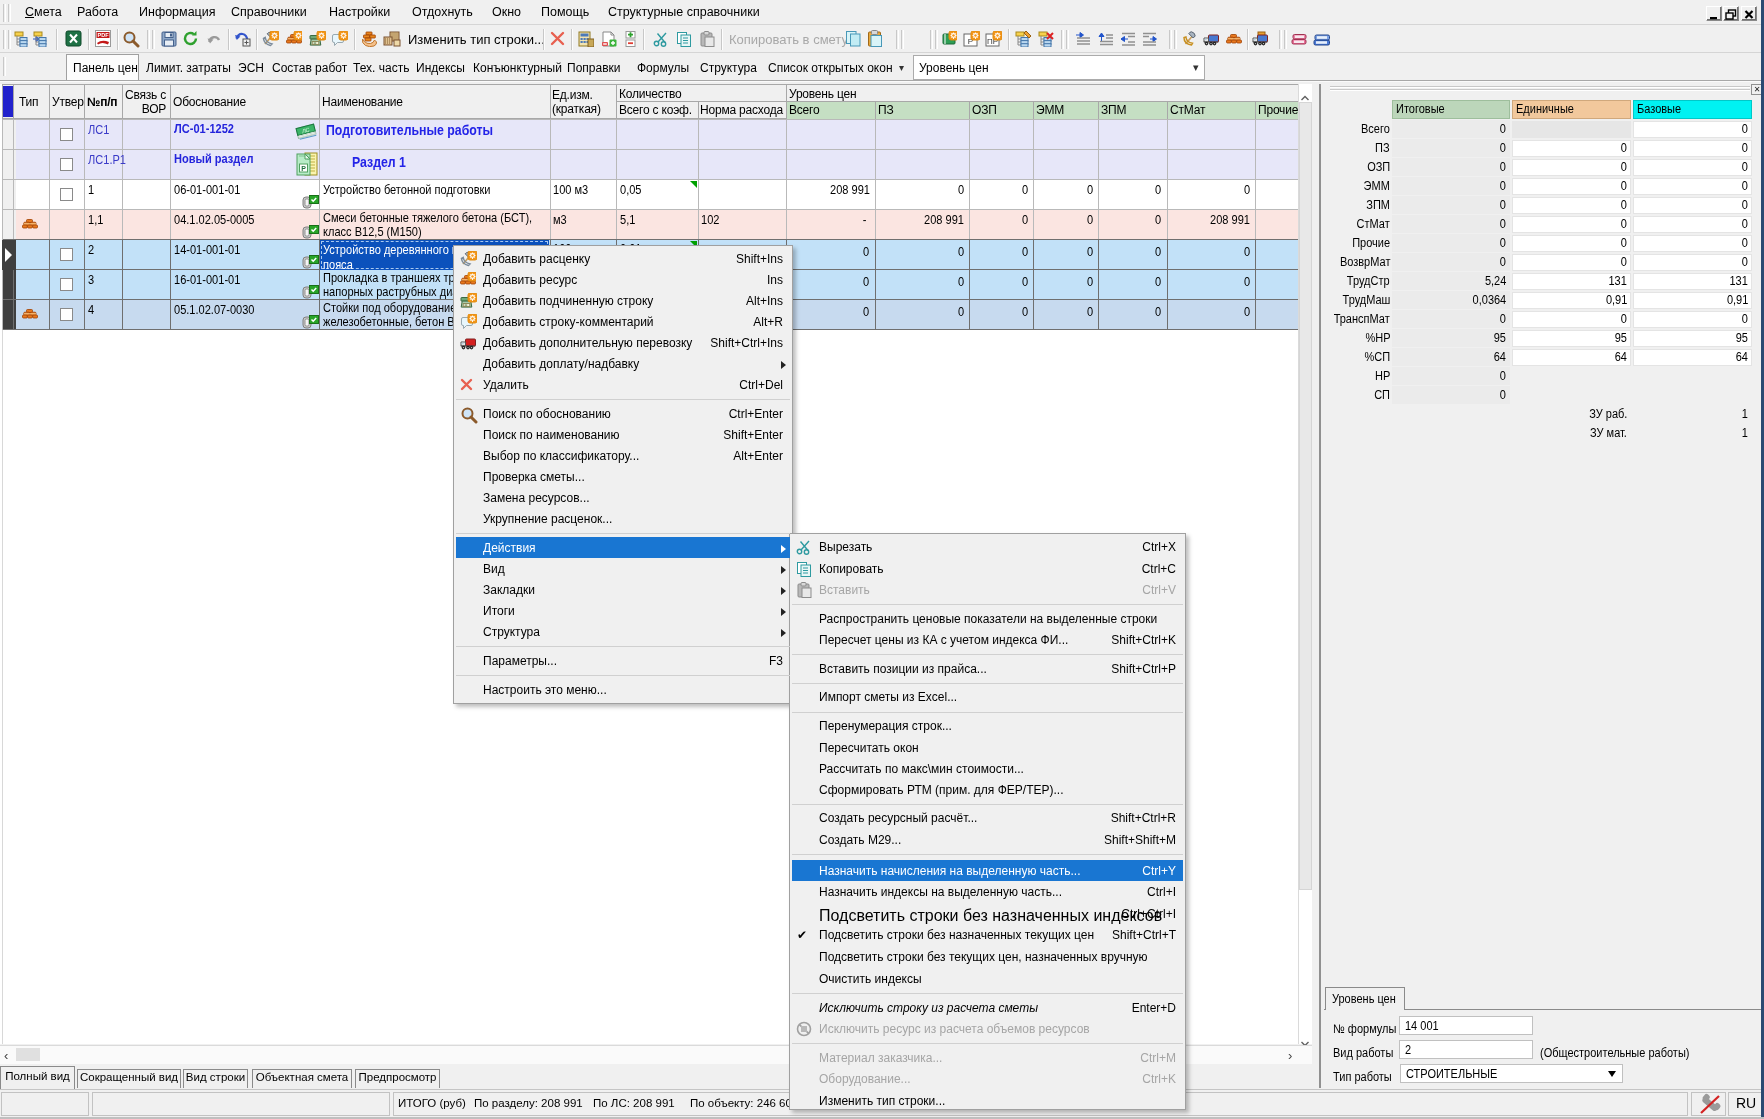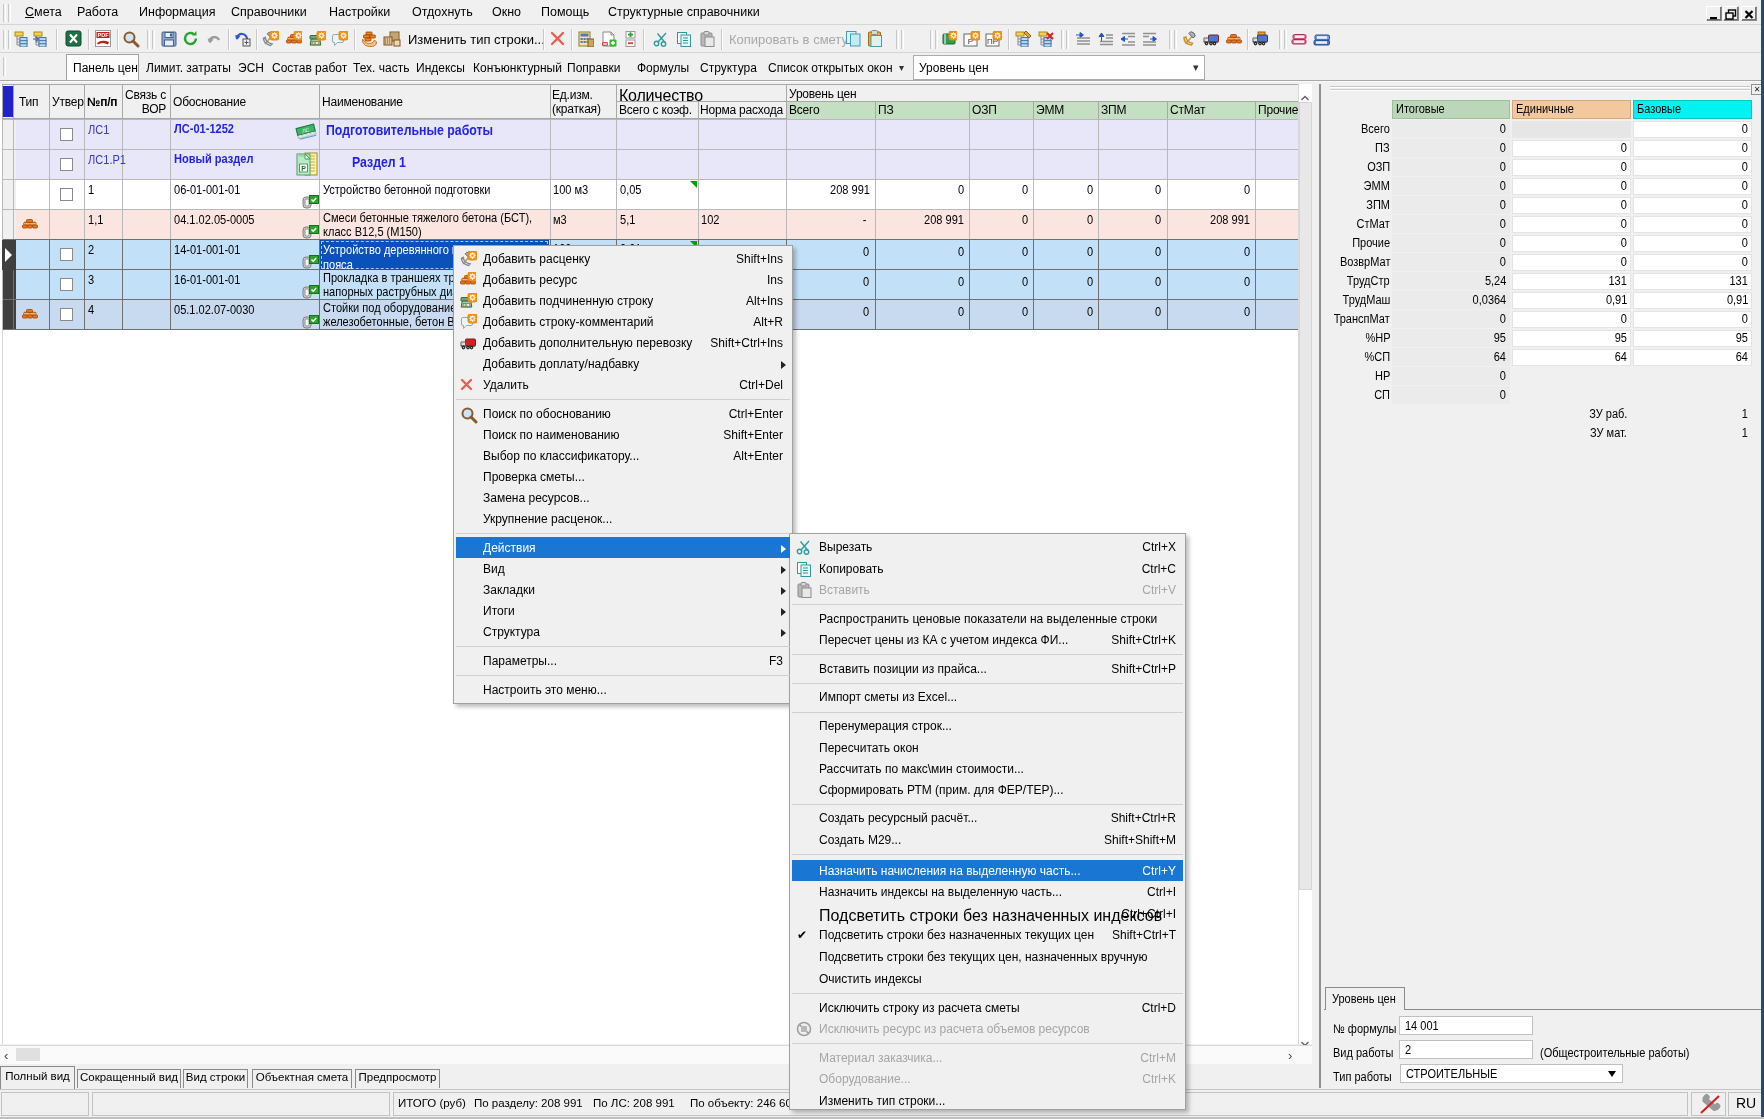--- a/index.html
+++ b/index.html
@@ -389,21 +389,21 @@
 <div style="position:absolute;left:1099px;top:102px;width:68px;height:17px;background:#C5DFC3;"></div>
 <div style="position:absolute;left:1168px;top:102px;width:87px;height:17px;background:#C5DFC3;"></div>
 <div style="position:absolute;left:1256px;top:102px;width:42px;height:17px;background:#C5DFC3;"></div>
 <div style="position:absolute;left:19px;top:95px;white-space:nowrap;font-size:12px;letter-spacing:-0.2px;">Тип</div>
 <div style="position:absolute;left:52px;top:95px;white-space:nowrap;font-size:12px;letter-spacing:-0.2px;">Утвер</div>
 <div style="position:absolute;left:87px;top:95px;white-space:nowrap;font-size:12px;letter-spacing:-0.2px;"><b>№п/п</b></div>
 <div style="position:absolute;left:125px;top:88px;white-space:nowrap;font-size:12px;line-height:14px;letter-spacing:-0.2px;text-align:right;">Связь с<br>ВОР</div>
 <div style="position:absolute;left:173px;top:95px;white-space:nowrap;font-size:12px;letter-spacing:-0.2px;">Обоснование</div>
 <div style="position:absolute;left:322px;top:95px;white-space:nowrap;font-size:12px;letter-spacing:-0.2px;">Наименование</div>
 <div style="position:absolute;left:552px;top:88px;white-space:nowrap;font-size:12px;line-height:14px;letter-spacing:-0.2px;">Ед.изм.<br>(краткая)</div>
-<div style="position:absolute;left:619px;top:87px;white-space:nowrap;font-size:16px;letter-spacing:-0.2px;">Количество</div>
+<div style="position:absolute;left:619px;top:87px;white-space:nowrap;font-size:12px;letter-spacing:-0.2px;">Количество</div>
 <div style="position:absolute;left:789px;top:87px;white-space:nowrap;font-size:12px;letter-spacing:-0.2px;">Уровень цен</div>
 <div style="position:absolute;left:619px;top:103px;white-space:nowrap;font-size:12px;letter-spacing:-0.2px;">Всего с коэф.</div>
 <div style="position:absolute;left:700px;top:103px;white-space:nowrap;font-size:12px;letter-spacing:-0.2px;">Норма расхода</div>
 <div style="position:absolute;left:789px;top:103px;white-space:nowrap;font-size:12px;letter-spacing:-0.2px;">Всего</div>
 <div style="position:absolute;left:878px;top:103px;white-space:nowrap;font-size:12px;letter-spacing:-0.2px;">ПЗ</div>
 <div style="position:absolute;left:972px;top:103px;white-space:nowrap;font-size:12px;letter-spacing:-0.2px;">ОЗП</div>
 <div style="position:absolute;left:1036px;top:103px;white-space:nowrap;font-size:12px;letter-spacing:-0.2px;">ЭММ</div>
 <div style="position:absolute;left:1101px;top:103px;white-space:nowrap;font-size:12px;letter-spacing:-0.2px;">ЗПМ</div>
 <div style="position:absolute;left:1170px;top:103px;white-space:nowrap;font-size:12px;letter-spacing:-0.2px;">СтМат</div>
 <div style="position:absolute;left:1258px;top:103px;white-space:nowrap;font-size:12px;letter-spacing:-0.2px;">Прочие</div>
@@ -934,22 +934,22 @@
 <div style="position:absolute;right:588px;top:864px;white-space:nowrap;font-size:12px;z-index:12;color:#fff;">Ctrl+Y</div>
 <div style="position:absolute;left:819px;top:885px;white-space:nowrap;font-size:12px;z-index:12;">Назначить индексы на выделенную часть...</div>
 <div style="position:absolute;right:588px;top:885px;white-space:nowrap;font-size:12px;z-index:12;">Ctrl+I</div>
 <div style="position:absolute;left:819px;top:907px;white-space:nowrap;font-size:16px;z-index:12;">Подсветить строки без назначенных индексов</div>
 <div style="position:absolute;right:588px;top:907px;white-space:nowrap;font-size:12px;z-index:12;">Ctrl+Ctrl+I</div>
 <div style="position:absolute;left:819px;top:928px;white-space:nowrap;font-size:12px;z-index:12;">Подсветить строки без назначенных текущих цен</div>
 <div style="position:absolute;right:588px;top:928px;white-space:nowrap;font-size:12px;z-index:12;">Shift+Ctrl+T</div>
 <div style="position:absolute;left:797px;top:928px;white-space:nowrap;font-size:12px;z-index:12;">✔</div>
 <div style="position:absolute;left:819px;top:950px;white-space:nowrap;font-size:12px;z-index:12;">Подсветить строки без текущих цен, назначенных вручную</div>
 <div style="position:absolute;left:819px;top:972px;white-space:nowrap;font-size:12px;z-index:12;">Очистить индексы</div>
-<div style="position:absolute;left:819px;top:1001px;white-space:nowrap;font-size:12px;z-index:12;">Исключить строку из расчета сметы</div>
-<div style="position:absolute;right:588px;top:1001px;white-space:nowrap;font-size:12px;z-index:12;">Ctrl+D</div>
+<div style="position:absolute;left:819px;top:1001px;white-space:nowrap;font-size:12px;z-index:12;font-style:italic;">Исключить строку из расчета сметы</div>
+<div style="position:absolute;right:588px;top:1001px;white-space:nowrap;font-size:12px;z-index:12;">Enter+D</div>
 <div style="position:absolute;left:819px;top:1022px;white-space:nowrap;font-size:12px;z-index:12;color:#A5A5A5;">Исключить ресурс из расчета объемов ресурсов</div>
 <div style="position:absolute;left:796px;top:1021px;z-index:12;"><svg width="16" height="16" viewBox="0 0 16 16">
       <circle cx="8" cy="8" r="6.5" fill="none" stroke="#A0A0A0" stroke-width="1.6"></circle>
       <path d="M3.4 3.6 L12.6 12.4" stroke="#A0A0A0" stroke-width="1.6"></path>
       <rect x="5" y="5" width="6" height="6" fill="#B8B8B8"></rect>
     </svg></div>
 <div style="position:absolute;left:819px;top:1051px;white-space:nowrap;font-size:12px;z-index:12;color:#A5A5A5;">Материал заказчика...</div>
 <div style="position:absolute;right:588px;top:1051px;white-space:nowrap;font-size:12px;z-index:12;color:#A5A5A5;">Ctrl+M</div>
 <div style="position:absolute;left:819px;top:1072px;white-space:nowrap;font-size:12px;z-index:12;color:#A5A5A5;">Оборудование...</div>
 <div style="position:absolute;right:588px;top:1072px;white-space:nowrap;font-size:12px;z-index:12;color:#A5A5A5;">Ctrl+K</div>

